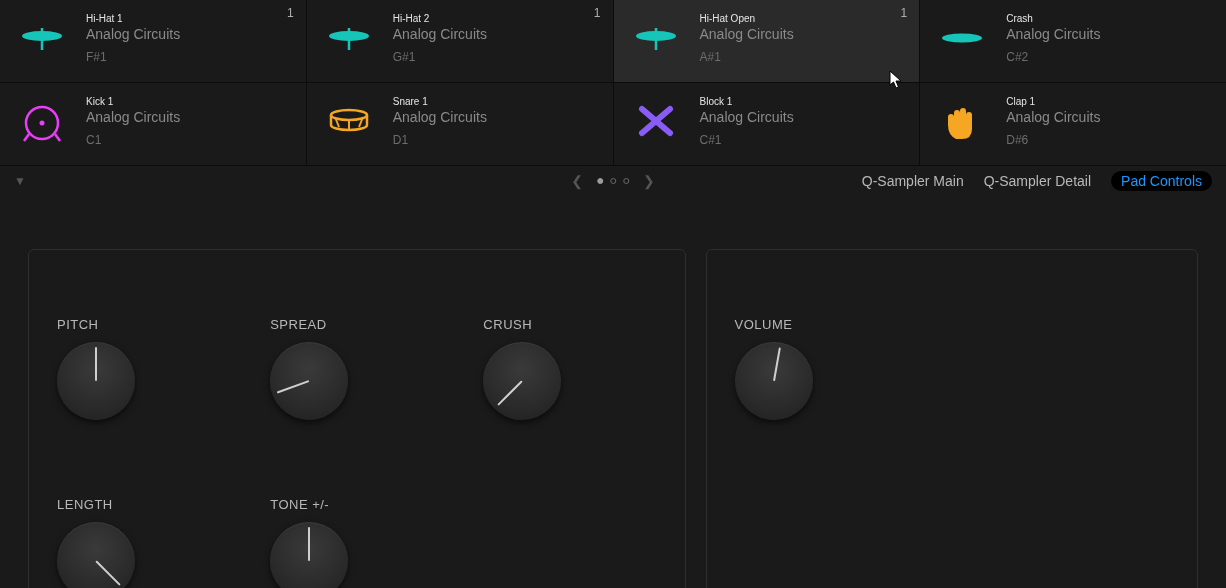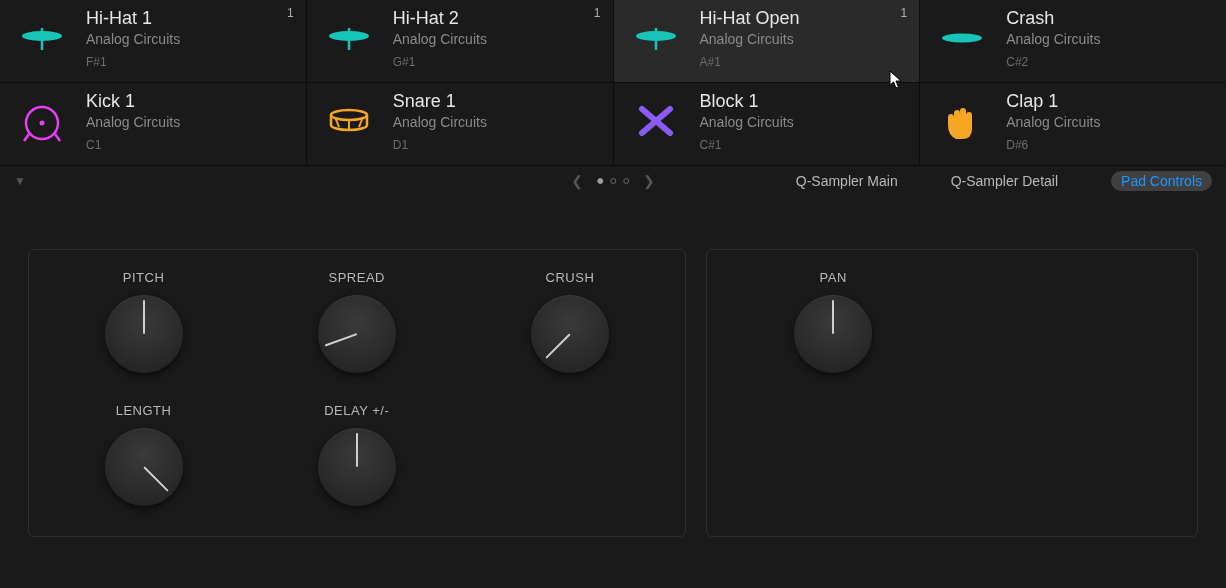--- a/index.html
+++ b/index.html
@@ -4,40 +4,40 @@
 <style>
   * { box-sizing: border-box; margin: 0; padding: 0; }
   html, body { width: 1226px; height: 588px; background: #1a1a1a; font-family: -apple-system, "Helvetica Neue", Arial, sans-serif; overflow: hidden; }
   
   .pad-grid { display: grid; grid-template-columns: repeat(4, 1fr); grid-template-rows: 1fr 1fr; height: 165px; gap: 1px; background: #0c0c0c; }
   .pad { background: #1a1a1a; display: flex; align-items: flex-start; padding: 10px 14px 8px 14px; position: relative; cursor: pointer; }
   .pad.selected { background: #2a2a2a; }
   .pad-badge { position: absolute; top: 6px; right: 12px; color: #aeaeae; font-size: 12px; }
   .pad-icon { width: 56px; height: 56px; display: flex; align-items: center; justify-content: center; flex-shrink: 0; margin-right: 16px; }
   .pad-text { display: flex; flex-direction: column; justify-content: center; height: 56px; gap: 2px; }
-  .pad-name { color: #e6e6e6; font-size: 18px; font-weight: 400; }
+  .pad-name { color: #e6e6e6; font-size: 10px; font-weight: 400; }
   .pad-sub  { color: #8a8a8a; font-size: 14px; }
   .pad-note { color: #6d6d6d; font-size: 12px; margin-top: 6px; }
   
   .nav-bar { height: 30px; background: #1a1a1a; display: flex; align-items: center; padding: 0 14px; border-top: 1px solid #0c0c0c; }
   .disclose { color: #555; font-size: 12px; margin-right: auto; cursor: pointer; }
   .pager { display: flex; align-items: center; gap: 10px; position: absolute; left: 50%; transform: translateX(-50%); }
   .chev { color: #555; font-size: 14px; cursor: pointer; padding: 0 4px; }
   .dots { display: flex; gap: 7px; }
   .dot { width: 6px; height: 6px; border-radius: 50%; border: 1px solid #6a6a6a; }
   .dot.filled { background: #9d9d9d; border-color: #9d9d9d; }
   .tabs { display: flex; gap: 20px; align-items: center; }
-  .tab { color: #b8b8b8; font-size: 14px; cursor: pointer; margin-left: 33px; }
-  .tab.active { color: #1c95ff; background: #404040; padding: 2px 10px; border-radius: 10px; }
+  .tab { color: #b8b8b8; font-size: 14px; cursor: pointer; }
+  .tab.active { color: #1c95ff; background: #000000; padding: 2px 10px; border-radius: 10px; }
   
   .controls { display: flex; gap: 20px; padding: 54px 28px 30px 28px; position: relative; }
   .panel { border: 1px solid #2e2e2e; border-radius: 6px; padding: 20px 28px 30px 28px; display: grid; grid-template-columns: repeat(var(--cols), 1fr); grid-template-rows: repeat(2, 1fr); column-gap: 40px; row-gap: 30px; }
   .panel.left  { flex: 1.38; --cols: 3; }
   .panel.right { flex: 1;    --cols: 2; }
-  .knob-box { display: flex; flex-direction: column; align-items: center; gap: 10px; }
+  .knob-box { display: flex; flex-direction: column; align-items: flex-start; gap: 10px; margin-top: 47px; }
   .knob-label { color: #b8b8b8; font-size: 13px; letter-spacing: 0.5px; }
   .knob { width: 78px; height: 78px; position: relative; cursor: pointer; }
   .knob-face { position: absolute; inset: 0; border-radius: 50%; background: radial-gradient(circle at 50% 35%, #3a3a3a, #2a2a2a 60%, #1e1e1e); box-shadow: 0 3px 6px rgba(0,0,0,0.6), inset 0 1px 1px rgba(255,255,255,0.06); }
   .knob-ind { position: absolute; left: 50%; top: 50%; width: 2px; height: 34px; background: #cfcfcf; transform-origin: 50% 0%; border-radius: 1px; }
   
   .cursor { position: absolute; width: 16px; height: 20px; pointer-events: none; z-index: 50; }
 </style>
 </head>
 <body>
 
@@ -201,33 +201,33 @@
       </div>
       </div>
       <div class="knob-box">
       <span class="knob-label">LENGTH</span>
       <div class="knob">
         <div class="knob-face"></div>
         <div class="knob-ind" style="transform: translate(-50%,0) rotate(315deg)"></div>
       </div>
       </div>
       <div class="knob-box">
-      <span class="knob-label">DELAY +/-</span>
+      <span class="knob-label">TONE +/-</span>
       <div class="knob">
         <div class="knob-face"></div>
         <div class="knob-ind" style="transform: translate(-50%,0) rotate(180deg)"></div>
       </div>
       </div>
     </div>
   <div class="panel right">
       <div class="knob-box">
-      <span class="knob-label">PAN</span>
-      <div class="knob">
-        <div class="knob-face"></div>
-        <div class="knob-ind" style="transform: translate(-50%,0) rotate(180deg)"></div>
+      <span class="knob-label">VOLUME</span>
+      <div class="knob">
+        <div class="knob-face"></div>
+        <div class="knob-ind" style="transform: translate(-50%,0) rotate(190deg)"></div>
       </div>
       </div>
     </div>
 </div>
 
 <svg class="cursor" viewBox="0 0 16 20" style="left: 889px; top: 70px;">
   <path d="M1 1 L1 15 L4.5 12 L7 18 L9.5 17 L7 11 L12 11 Z" fill="#fff" stroke="#000" stroke-width="1"></path>
 </svg>
 
 </body></html>

